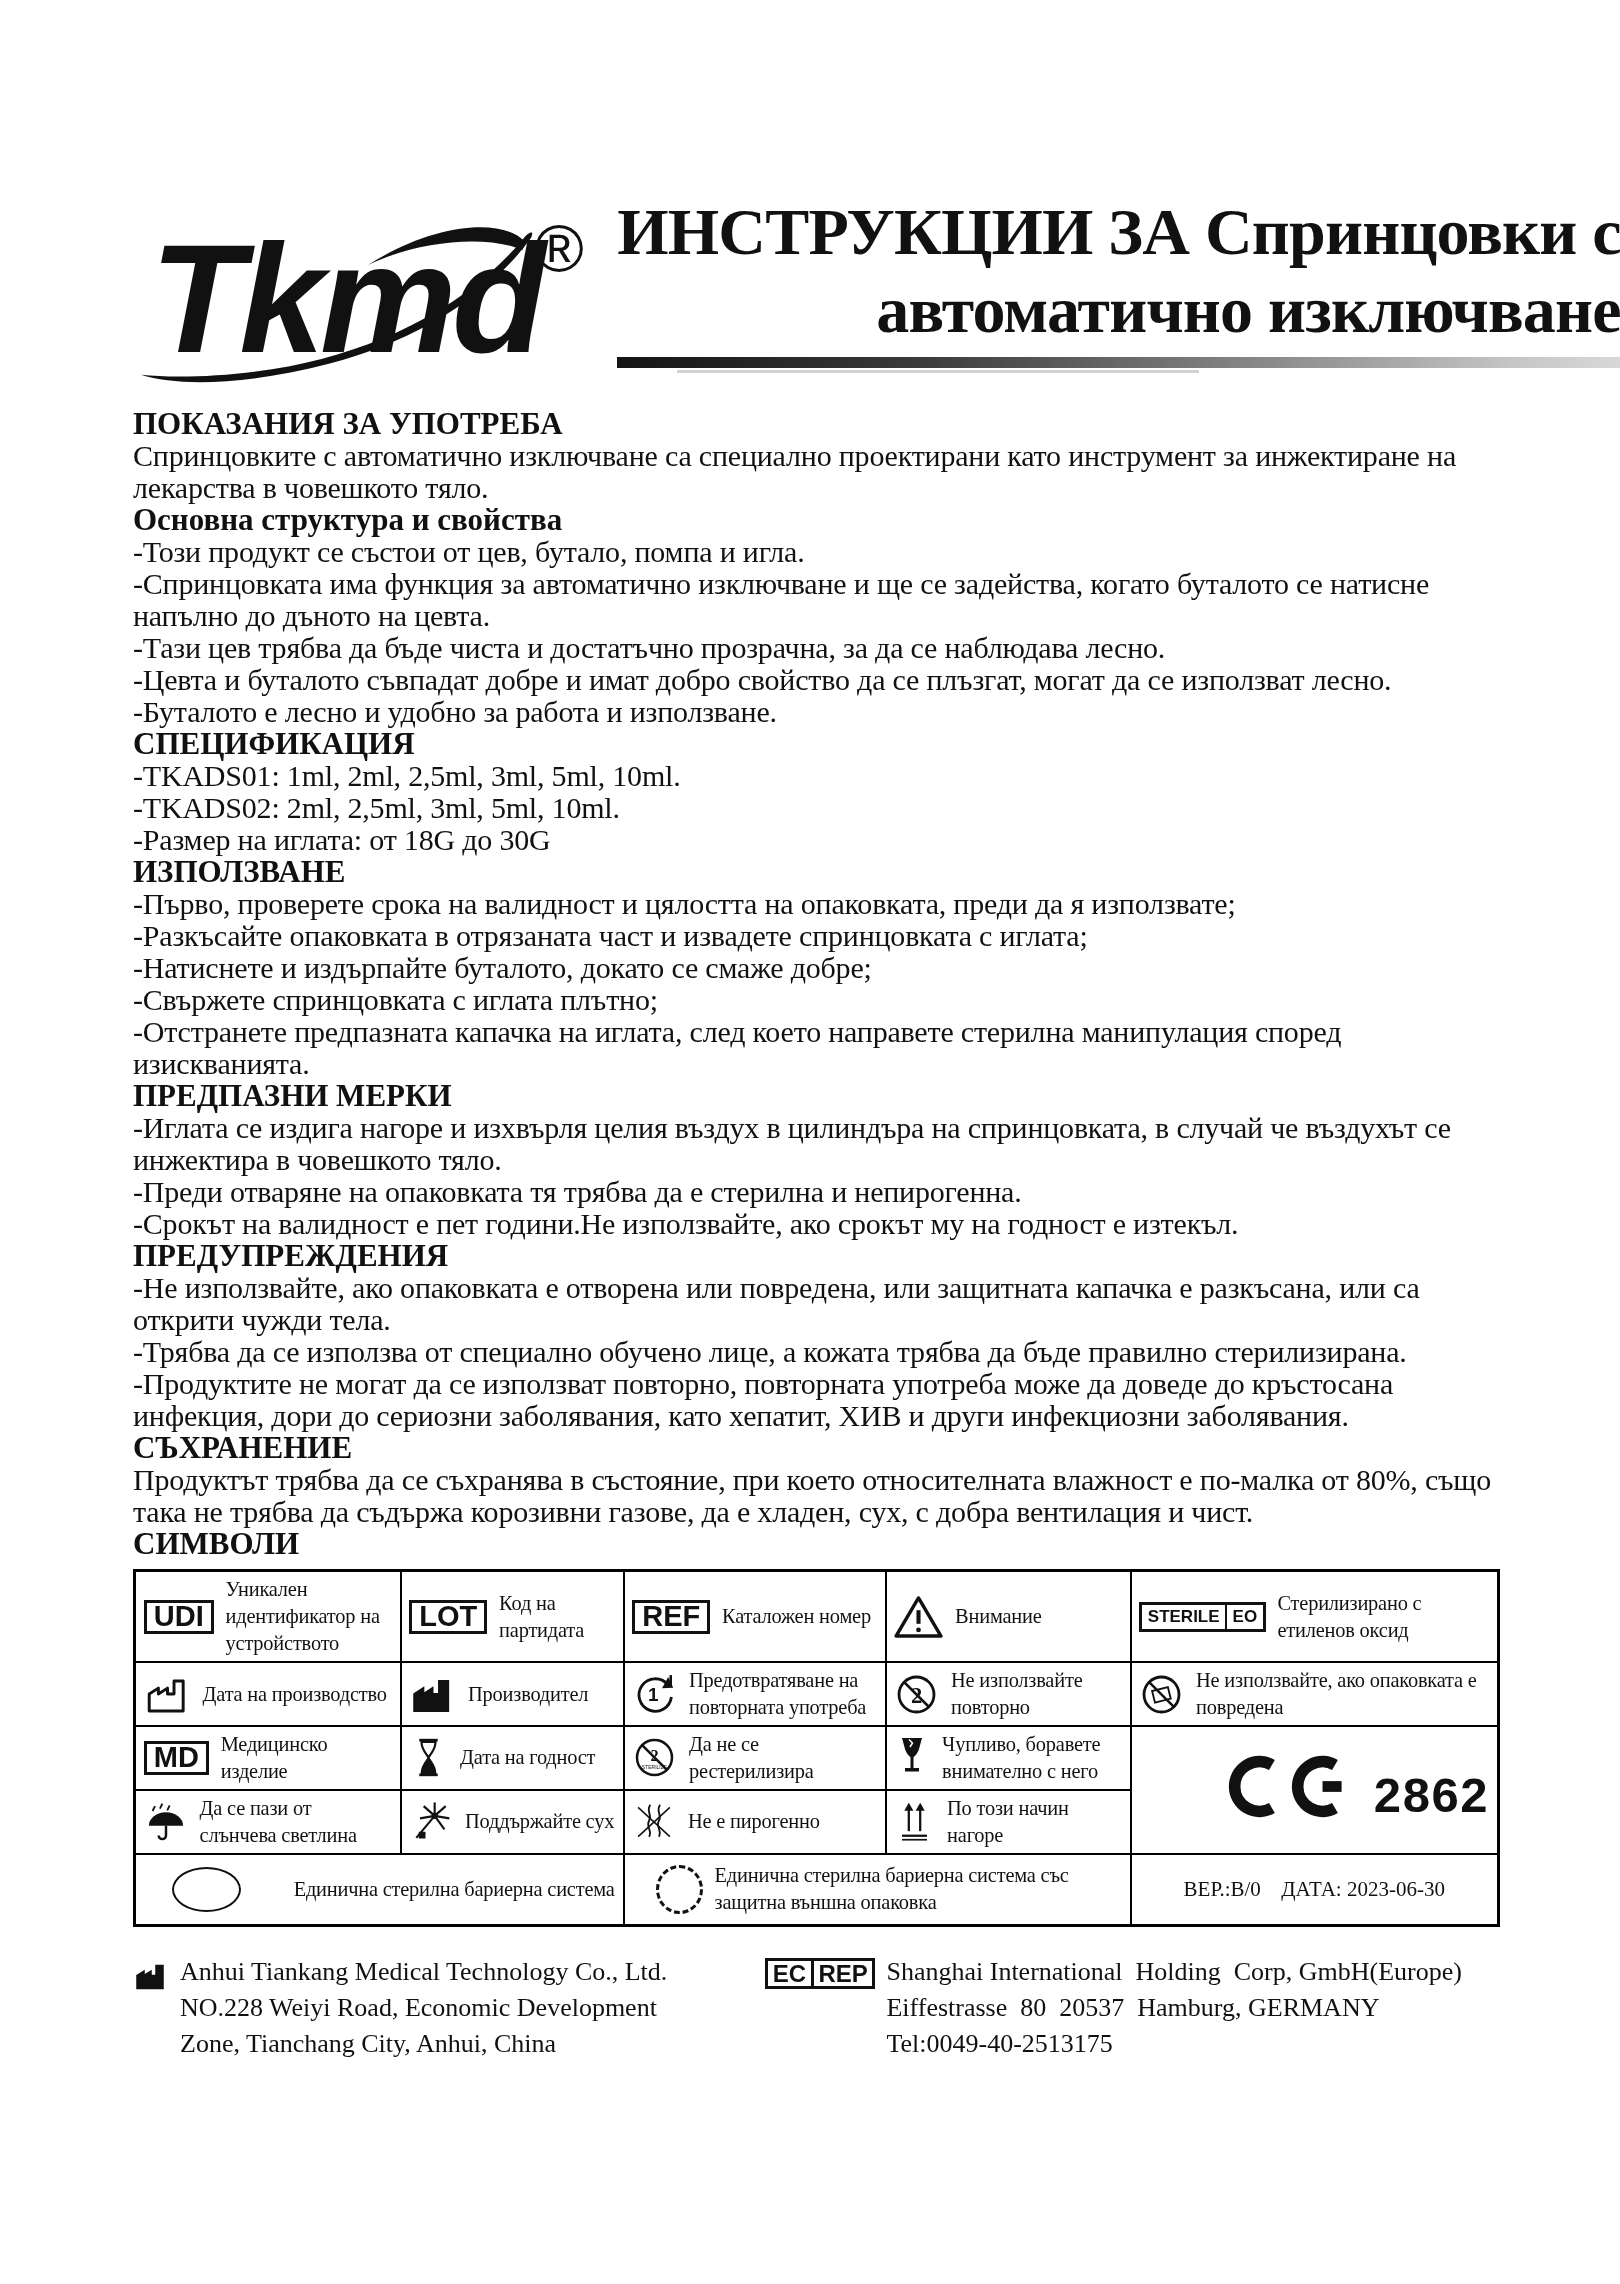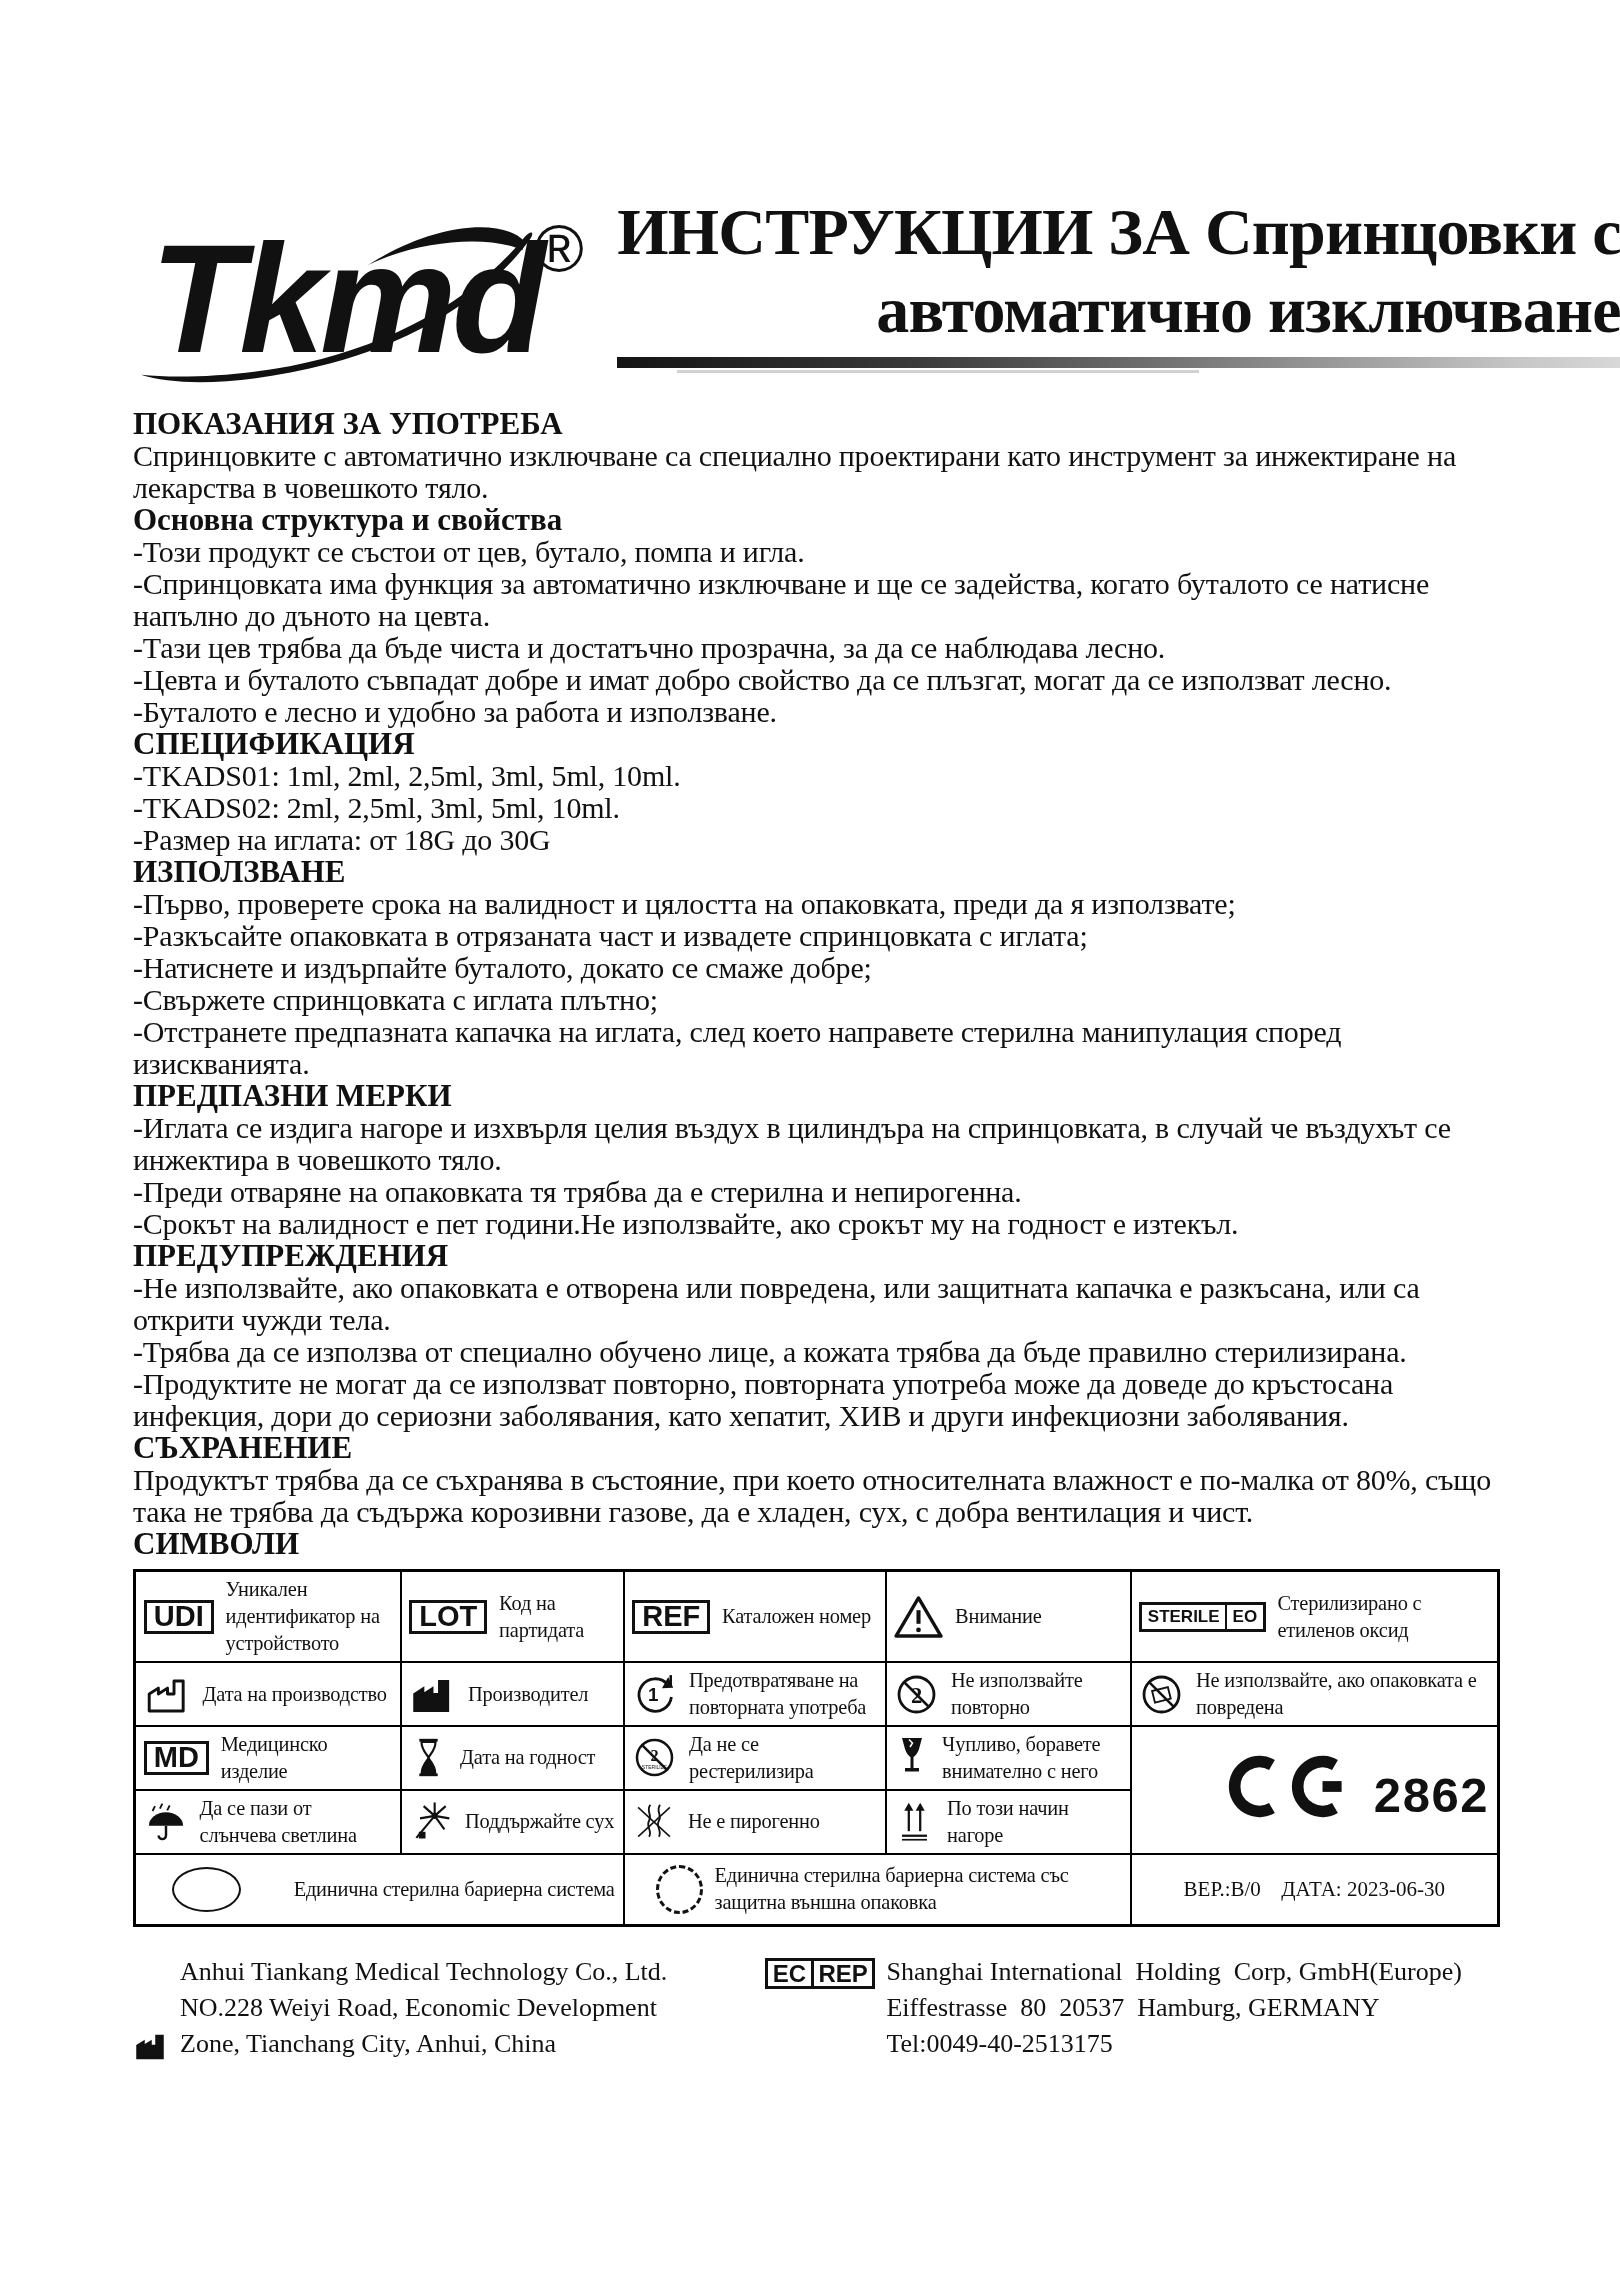--- a/index.html
+++ b/index.html
@@ -38,21 +38,21 @@
   .ellipse { display:inline-block; width:69px; height:45px; border:2.4px solid #111; border-radius:50%; flex:0 0 auto; }
   .ellipse-d { display:inline-block; width:47px; height:49px; border:3.1px dashed #111; border-radius:50%; flex:0 0 auto; }
   .ce-cell { display:flex; align-items:flex-end; justify-content:flex-end; gap:9.4px; padding-bottom:6.3px; }
   .ce-num { font-family:"Liberation Sans",sans-serif; font-weight:bold; font-size:49px; line-height:49px; letter-spacing:1.6px; }
   .ver-cell { display:flex; justify-content:center; gap:20.4px; font-size:21px;align-items:flex-end; }
   .center-lbl { flex:1; text-align:right; }
 
   
   .footer { display:flex; margin-top:27px; }
   .f-block { display:flex; align-items:flex-start; gap:11px; }
-  .f-left { width:632px; flex:0 0 632px;align-items:flex-end; }
+  .f-left { width:632px; flex:0 0 632px; }
   .f-lines div { font-size:26px; line-height:36px; white-space:pre-wrap; }
   .ecrep { display:inline-flex; border:3.9px solid #111; font-family:"Liberation Sans",sans-serif; font-weight:bold;
            font-size:24px; line-height:23.5px; margin-top:4px; }
   .ecrep span { padding:0.8px 4.7px; }
   .ecrep span:first-child { border-right:3.1px solid #111; }
 </style>
 </head>
 <body>
 
 <div class="page">

